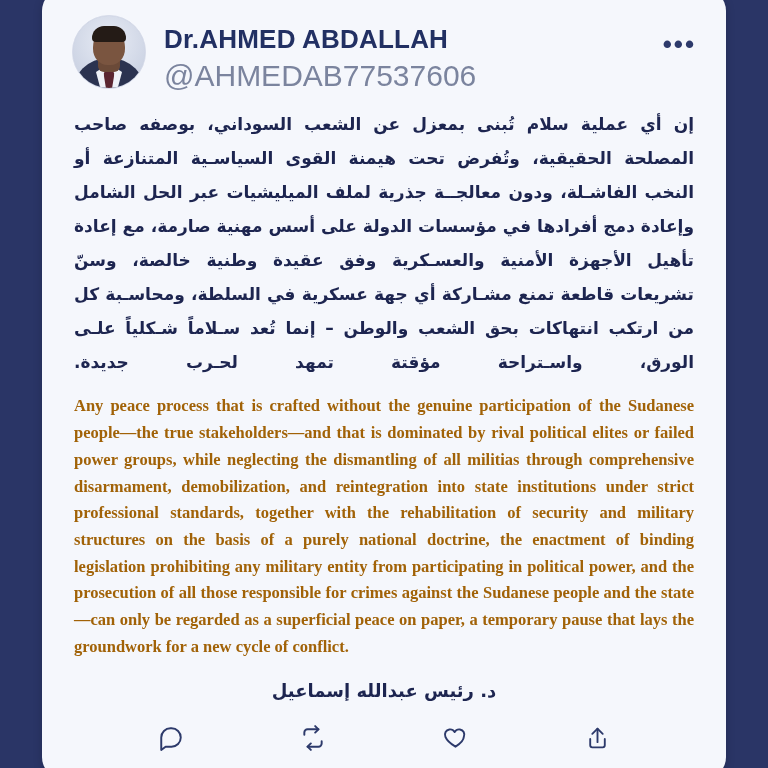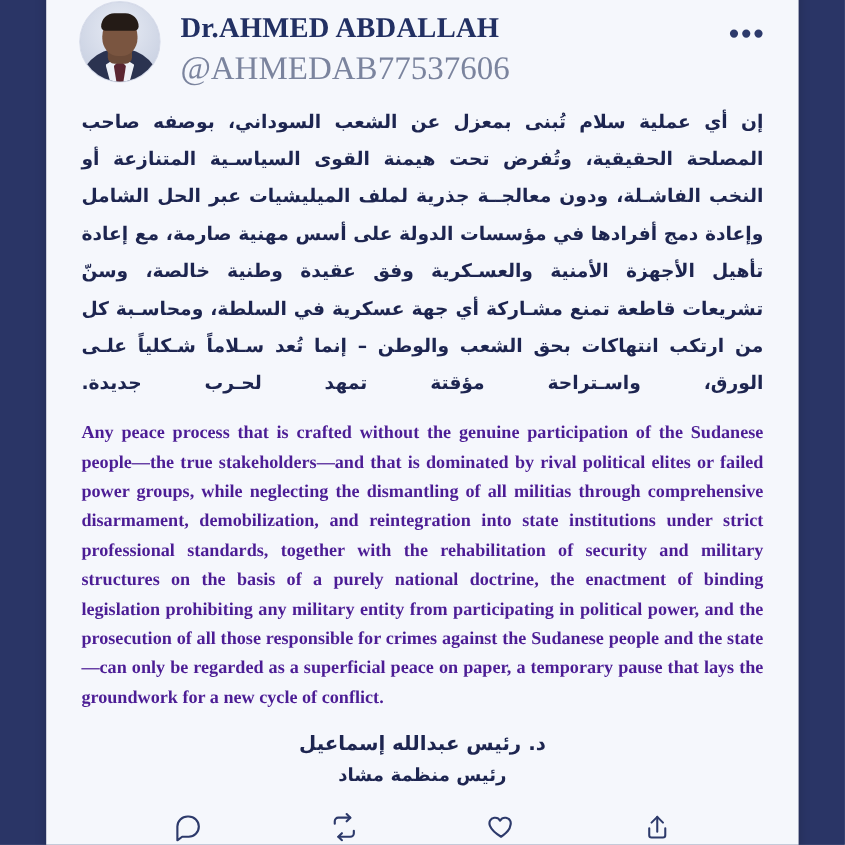--- a/index.html
+++ b/index.html
@@ -109,21 +109,20 @@
     transform: translateX(-50%);
     width: 34px;
     height: 16px;
     background: #241b16;
     border-radius: 18px 18px 6px 6px;
   }
   .names {
     flex: 1 1 auto;
     min-width: 0;
     padding-top: 10px;
-    font-family: Liberation Serif, serif;
   }
   .display-name {
     font-size: 26px;
     font-weight: bold;
     color: #223063;
     letter-spacing: 0.2px;
     line-height: 1.15;
   }
   .handle {
     font-size: 30px;
@@ -149,21 +148,21 @@
     font-size: 17px;
     line-height: 2.0;
     color: #1d2550;
     font-weight: bold;
     margin: 12px 2px 14px 2px;
   }
   .english-body {
     font-family: "Liberation Serif", serif;
     font-size: 16.5px;
     line-height: 1.62;
-    color: #4c1d95;
+    color: #a16207;
     font-weight: bold;
     text-align: justify;
     margin: 0 2px 16px 2px;
   }
   .signature {
     direction: rtl;
     text-align: center;
     font-family: "DejaVu Sans", sans-serif;
     color: #1d2550;
     font-weight: bold;
@@ -216,21 +215,20 @@
       </div>
       <div class="more-btn">•••</div>
     </div>
 
     <div class="arabic-body">إن أي عملية سلام تُبنى بمعزل عن الشعب السوداني، بوصفه صاحب المصلحة الحقيقية، وتُفرض تحت هيمنة القوى السياسـية المتنازعة أو النخب الفاشـلة، ودون معالجــة جذرية لملف الميليشيات عبر الحل الشامل وإعادة دمج أفرادها في مؤسسات الدولة على أسس مهنية صارمة، مع إعادة تأهيل الأجهزة الأمنية والعسـكرية وفق عقيدة وطنية خالصة، وسنّ تشريعات قاطعة تمنع مشـاركة أي جهة عسكرية في السلطة، ومحاسـبة كل من ارتكب انتهاكات بحق الشعب والوطن – إنما تُعد سـلاماً شـكلياً علـى الورق، واسـتراحة مؤقتة تمهد لحـرب جديدة.</div>
 
     <div class="english-body">Any peace process that is crafted without the genuine participation of the Sudanese people—the true stakeholders—and that is dominated by rival political elites or failed power groups, while neglecting the dismantling of all militias through comprehensive disarmament, demobilization, and reintegration into state institutions under strict professional standards, together with the rehabilitation of security and military structures on the basis of a purely national doctrine, the enactment of binding legislation prohibiting any military entity from participating in political power, and the prosecution of all those responsible for crimes against the Sudanese people and the state—can only be regarded as a superficial peace on paper, a temporary pause that lays the groundwork for a new cycle of conflict.</div>
 
     <div class="signature">
       <div class="sig-name">د. رئيس عبدالله إسماعيل</div>
-      <div class="sig-title">رئيس منظمة مشاد</div>
     </div>
 
     <div class="actions">
       <div class="action">
         <svg width="26" height="26" viewBox="0 0 24 24" fill="none" stroke="#2d3a6b" stroke-width="1.8" stroke-linecap="round" stroke-linejoin="round">
           <path d="M21 11.5a8.5 8.5 0 0 1-8.5 8.5H7l-4 3V11.5A8.5 8.5 0 0 1 11.5 3h1A8.5 8.5 0 0 1 21 11.5z"></path>
         </svg>
       </div>
       <div class="action">
         <svg width="28" height="26" viewBox="0 0 24 24" fill="none" stroke="#2d3a6b" stroke-width="1.8" stroke-linecap="round" stroke-linejoin="round">

